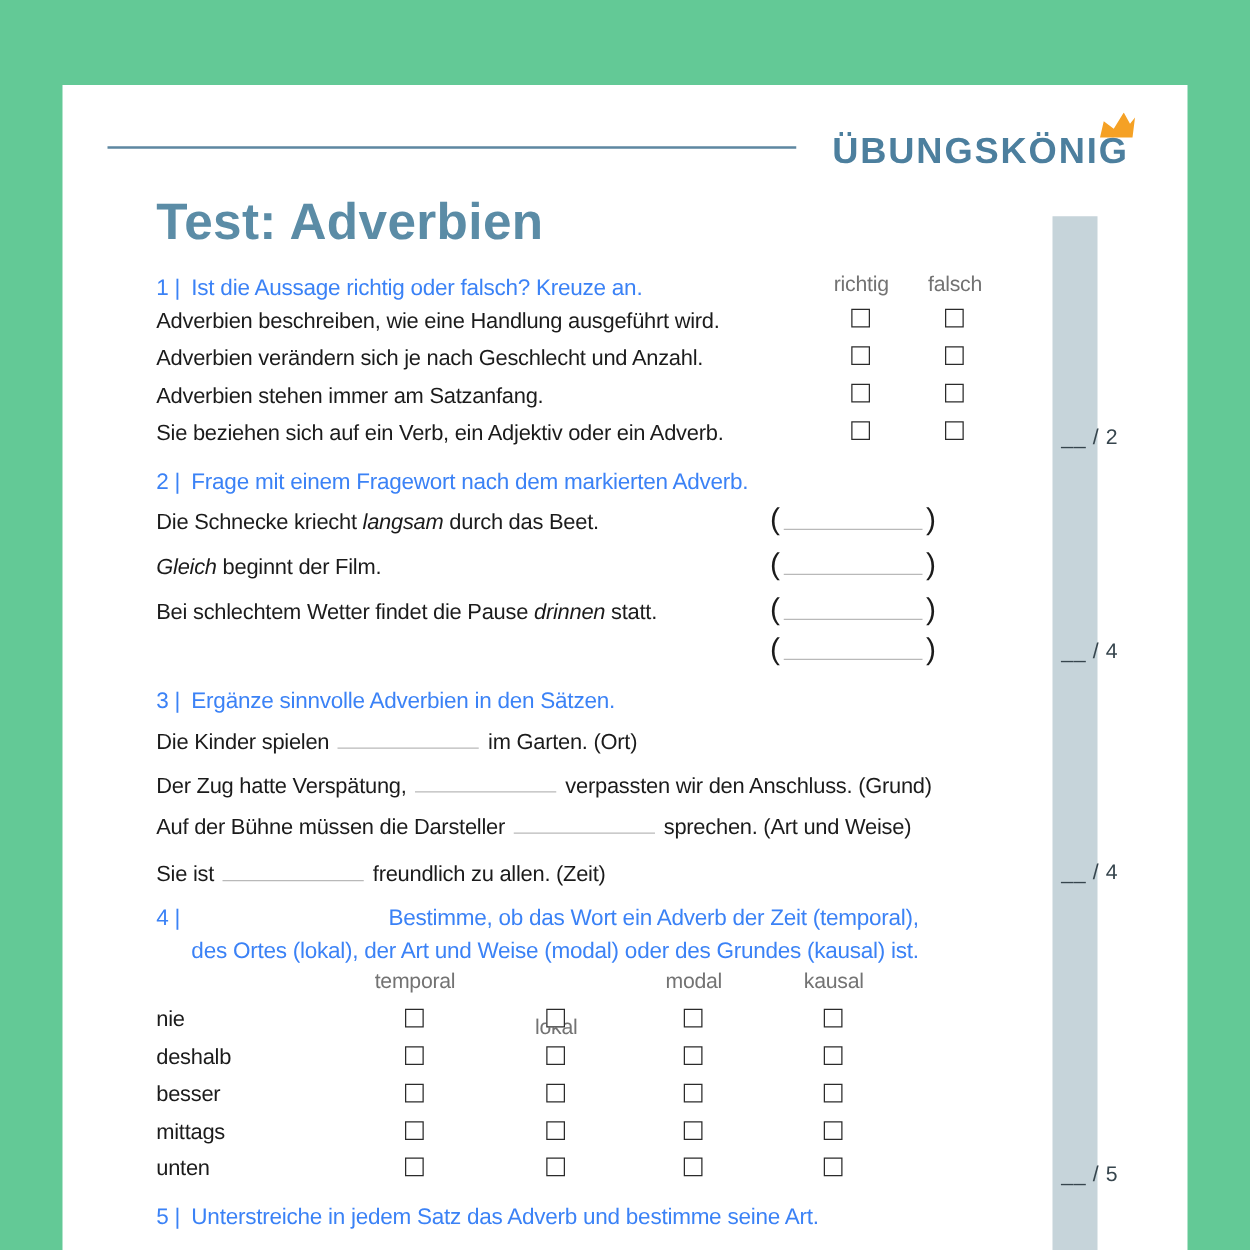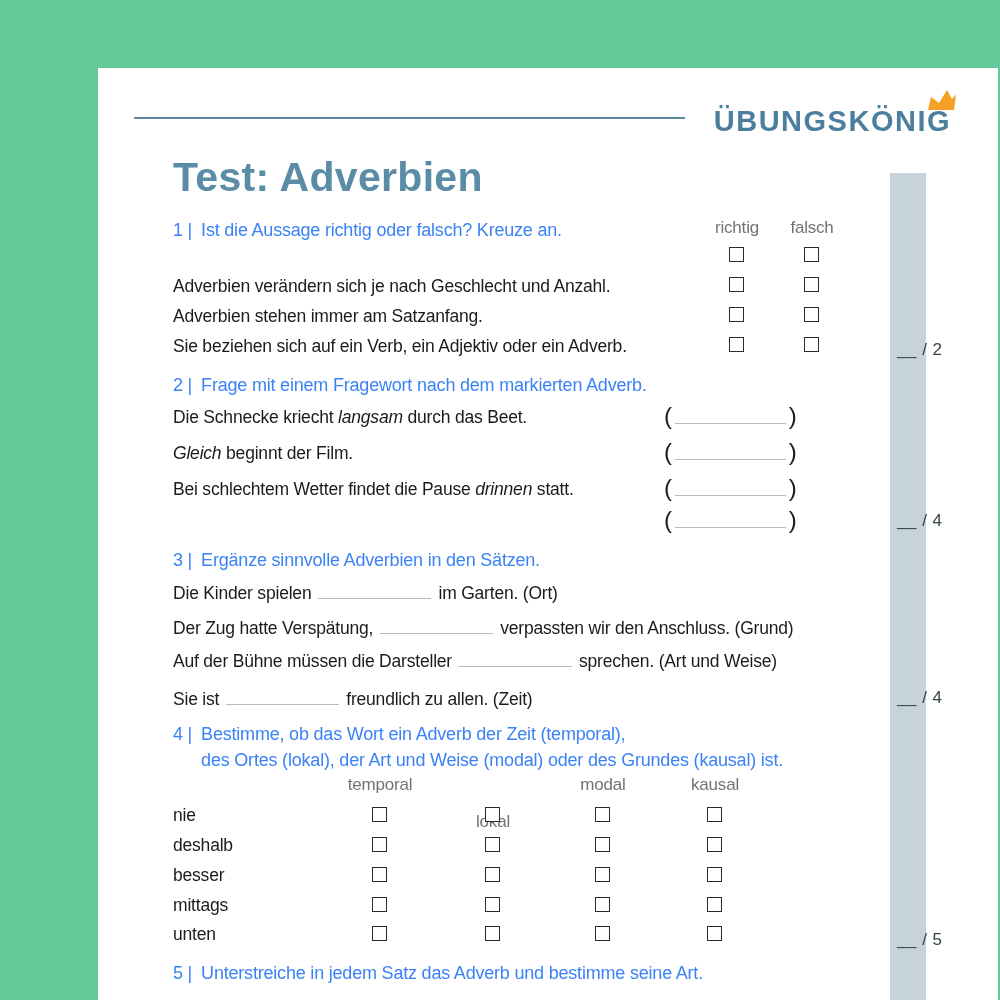--- a/index.html
+++ b/index.html
@@ -7,21 +7,20 @@
   body {
     width: 1000px; height: 1000px; overflow: hidden;
     background: #63c996;
     font-family: "Liberation Sans", sans-serif;
     color: #1b1b1b;
   }
   .page {
     position: absolute; left: 50px; top: 68px;
     width: 900px; height: 932px;
     background: #ffffff;
-    margin-left: 48px;
   }
   
   .header-line {
     position: absolute; left: 36px; top: 49px;
     width: 551px; height: 2px; background: #5d87a1;
   }
   .logo {
     position: absolute; top: 37px; right: 47px;
     font-size: 29px; font-weight: bold; letter-spacing: 1.5px;
     color: #4c7f9e; line-height: 32px; white-space: nowrap;
@@ -43,21 +42,21 @@
     font-size: 41px; font-weight: bold; letter-spacing: 0.3px;
     color: #5b8ca6;
   }
   
   .sec {
     position: absolute; left: 75px;
     font-size: 18px; color: #3b82f6; letter-spacing: -0.2px;
     line-height: 26px; white-space: nowrap;
   }
   .sec .num { display: inline-block; margin-right: 9px; }
-  .sec .wrap2 { display: inline-block; vertical-align: top; }
+  .sec .wrap2 { display: inline-block; vertical-align: top; text-align: right; }
   
   .row {
     position: absolute; left: 75px; right: 112px;
     font-size: 17.5px; letter-spacing: -0.2px; line-height: 22px;
     white-space: nowrap;
   }
   .it { font-style: italic; }
   
   .cb {
     position: absolute; width: 15px; height: 15px;
@@ -109,20 +108,21 @@
 
   <h1 class="title">Test: Adverbien</h1>
 
   <div class="sec" style="top:149px">
     <span class="num">1 |</span><span>Ist die Aussage richtig oder falsch? Kreuze an.</span>
   </div>
   <div class="collabel" style="left:639px; top:150px">richtig</div>
   <div class="collabel" style="left:714px; top:150px">falsch</div>
 
   <div class="row" style="top:177px">
+    <span>Adverbien beschreiben, wie eine Handlung ausgeführt wird.</span>
     <span class="cb" style="left:556px; top:2px"></span>
     <span class="cb" style="left:631px; top:2px"></span>
   </div>
   <div class="row" style="top:207px">
     <span>Adverbien verändern sich je nach Geschlecht und Anzahl.</span>
     <span class="cb" style="left:556px; top:2px"></span>
     <span class="cb" style="left:631px; top:2px"></span>
   </div>
   <div class="row" style="top:237px">
     <span>Adverbien stehen immer am Satzanfang.</span>

